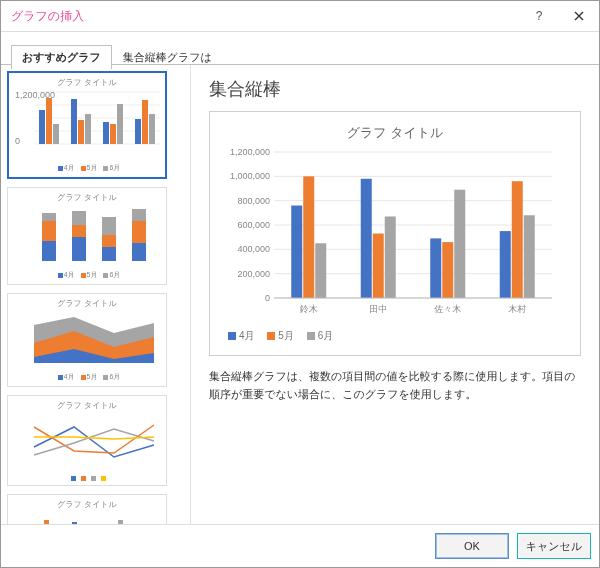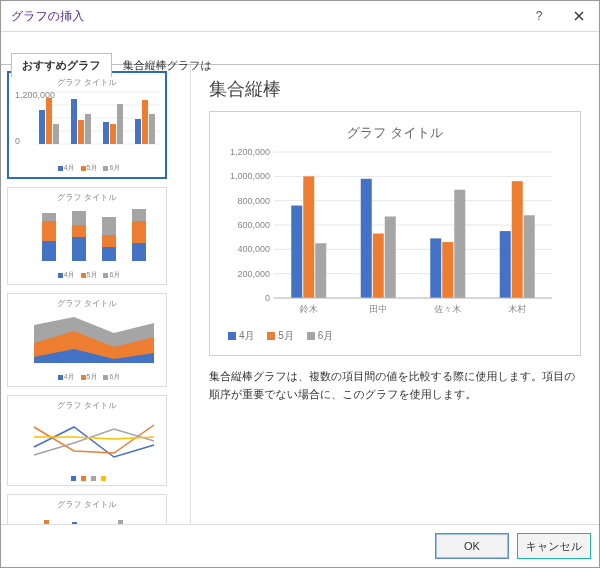--- a/index.html
+++ b/index.html
@@ -1,21 +1,21 @@
 <!DOCTYPE html>
 <html><head>
 <meta charset="utf-8">
 <style>
   html,body{margin:0;padding:0;font-family:"Yu Gothic","Meiryo",sans-serif;font-size:12px;color:#333;background:#f0f0f0}
   .dialog{width:600px;height:568px;background:#fff;border:1px solid #999;box-sizing:border-box;display:flex;flex-direction:column}
   .titlebar{height:30px;display:flex;align-items:center;padding:0 0 0 10px;border-bottom:1px solid #ddd}
-  .titlebar .title{flex:1;font-size:12px;color:#4c1d95}
+  .titlebar .title{flex:1;font-size:12px;color:#ec4899}
   .tbtn{width:40px;height:30px;display:flex;align-items:center;justify-content:center;color:#555}
   .tabs{display:flex;padding:8px 10px 0 10px;border-bottom:1px solid #c0c0c0}
-  .tab{padding:4px 10px;font-size:11px;color:#333;border:1px solid transparent;border-bottom:none;position:relative;top:13px}
+  .tab{padding:4px 10px;font-size:11px;color:#333;border:1px solid transparent;border-bottom:none;position:relative;top:5px}
   .tab.active{border-color:#c0c0c0;background:#fff;font-weight:bold}
   .body{flex:1;display:flex;min-height:0}
   .left{width:190px;border-right:1px solid #e0e0e0;overflow-y:auto;padding:6px 0 6px 6px;box-sizing:border-box}
   .left::-webkit-scrollbar{width:14px}
   .left::-webkit-scrollbar-thumb{background:#c8c8c8;border:3px solid #fff;border-radius:7px}
   .thumb{width:160px;border:1px solid #ddd;margin-bottom:8px;background:#fff;padding:4px;box-sizing:border-box}
   .thumb.sel{border:2px solid #2a6ac0}
   .thumb .tt{text-align:center;font-size:8px;color:#888;margin-bottom:2px}
   .thumb svg{display:block}
   .thumb .lg{text-align:center;font-size:7px;color:#888;margin-top:3px}

